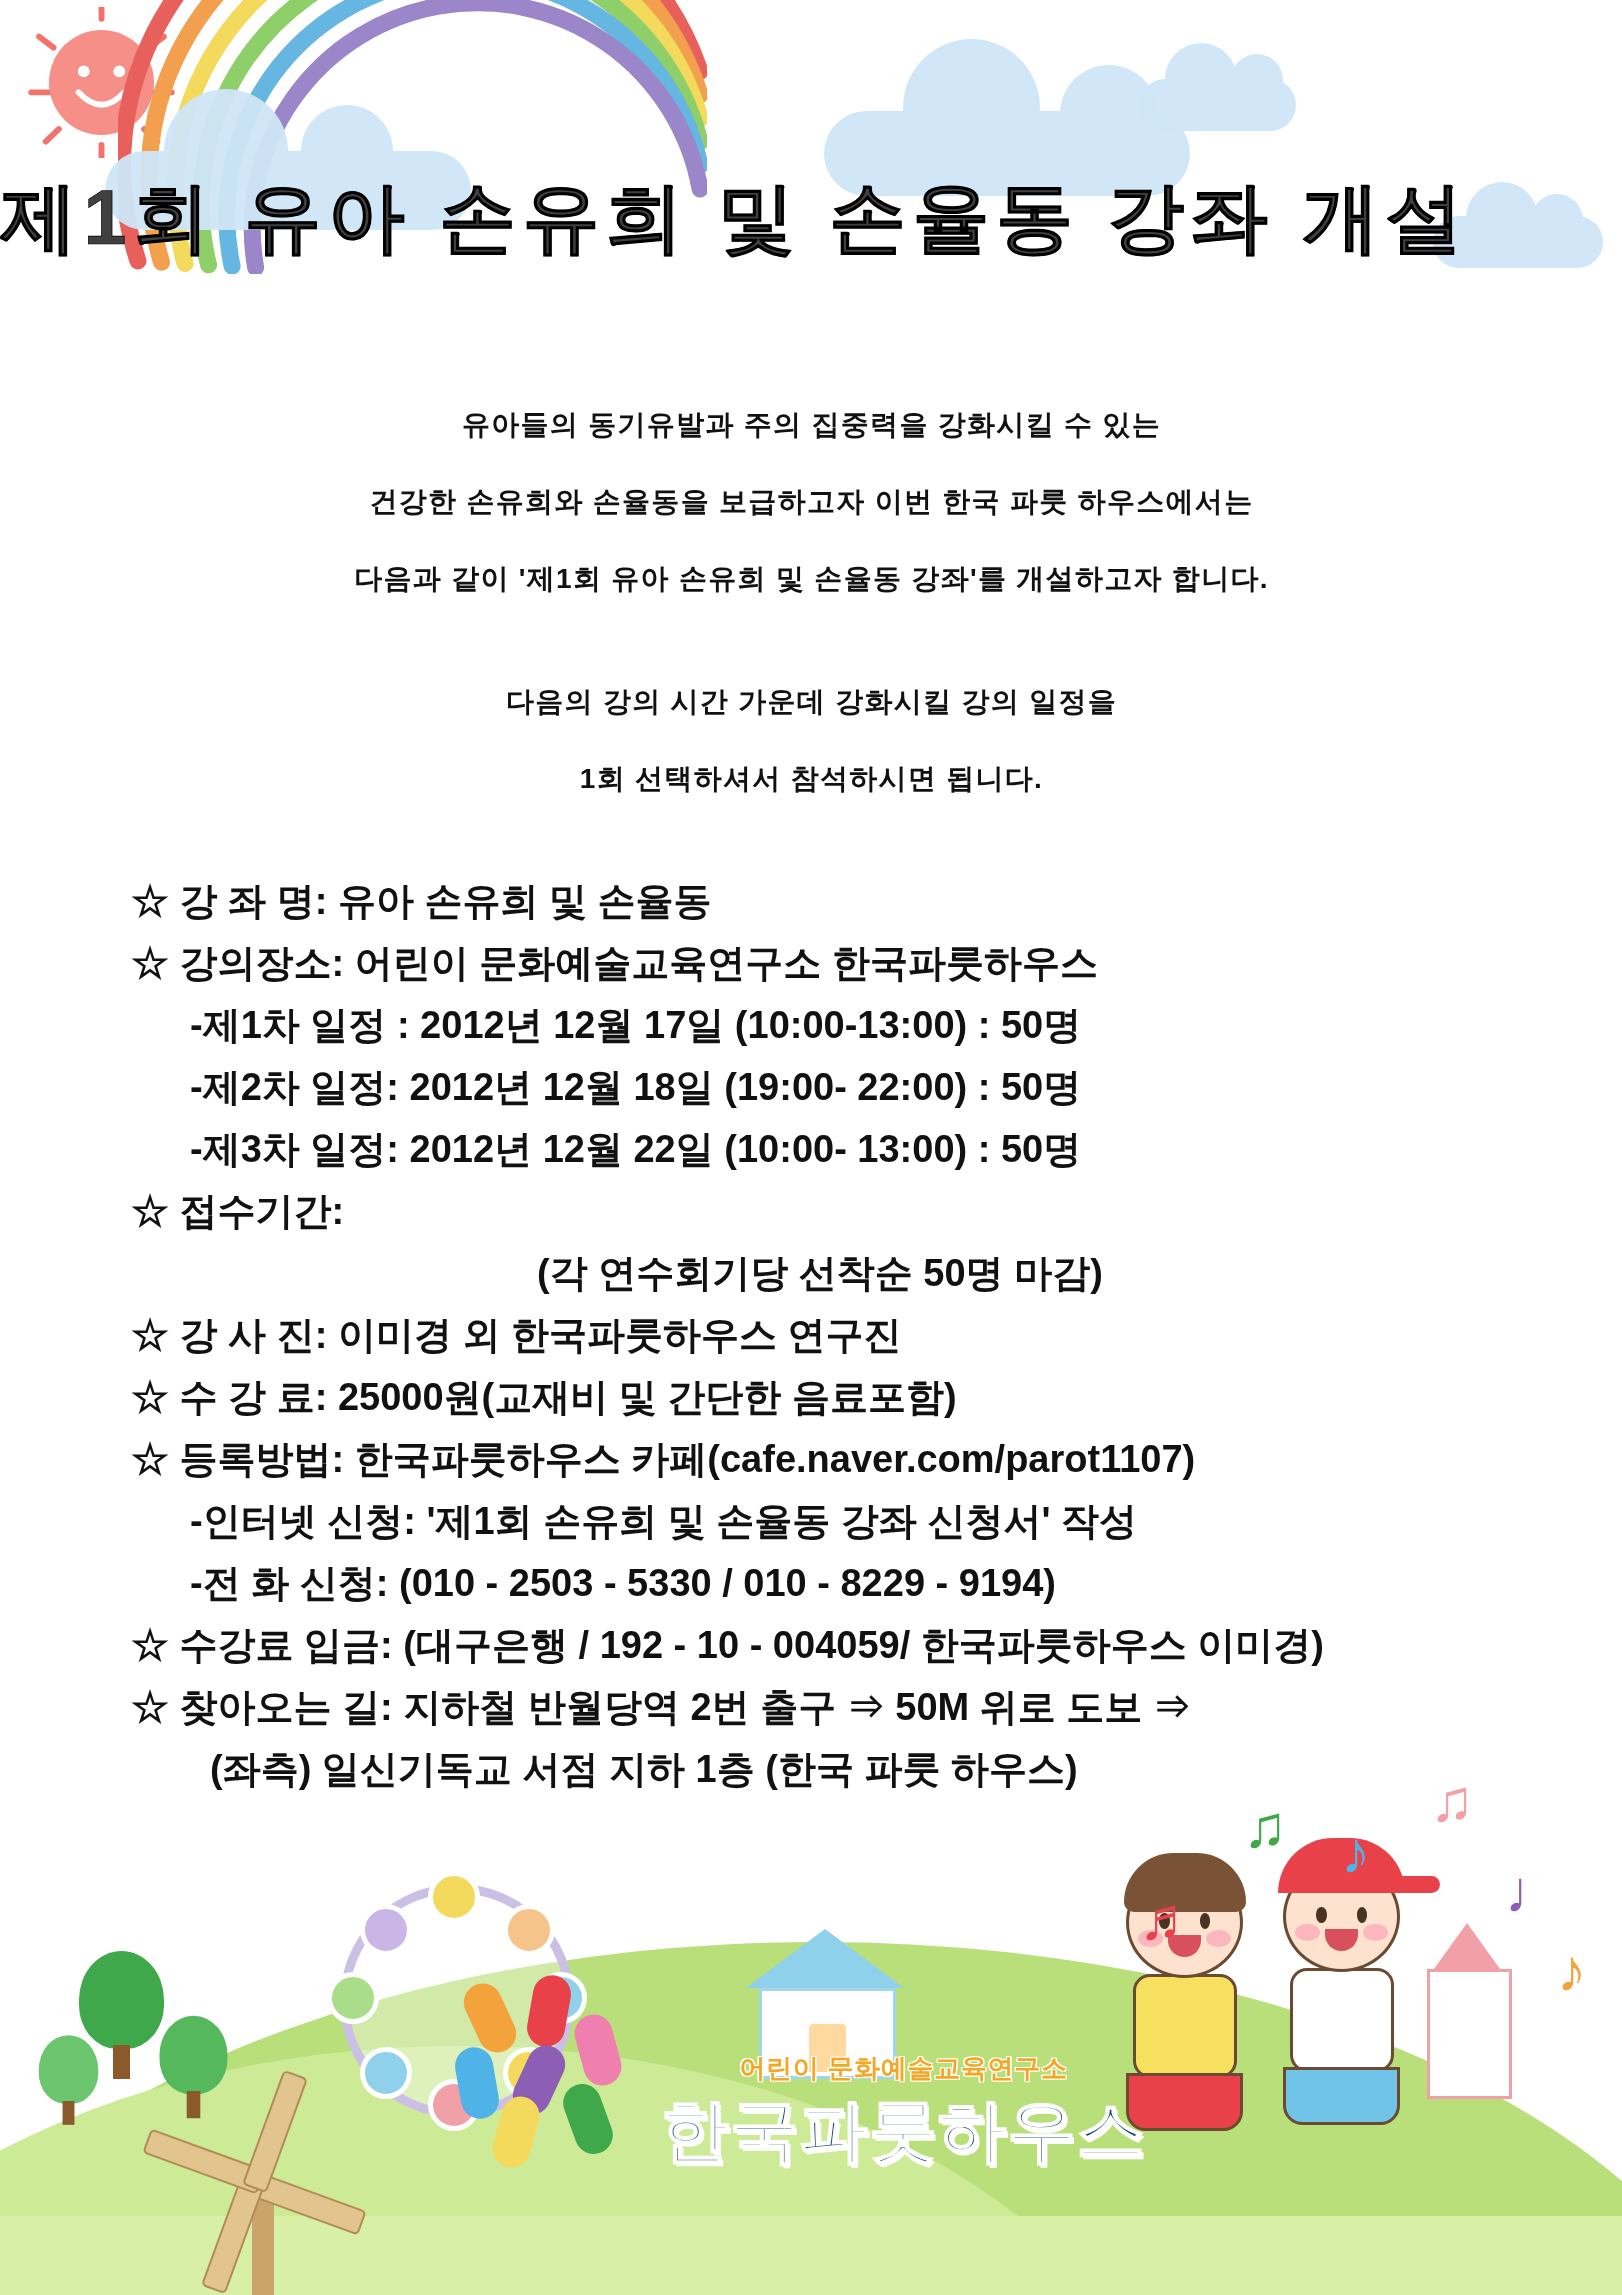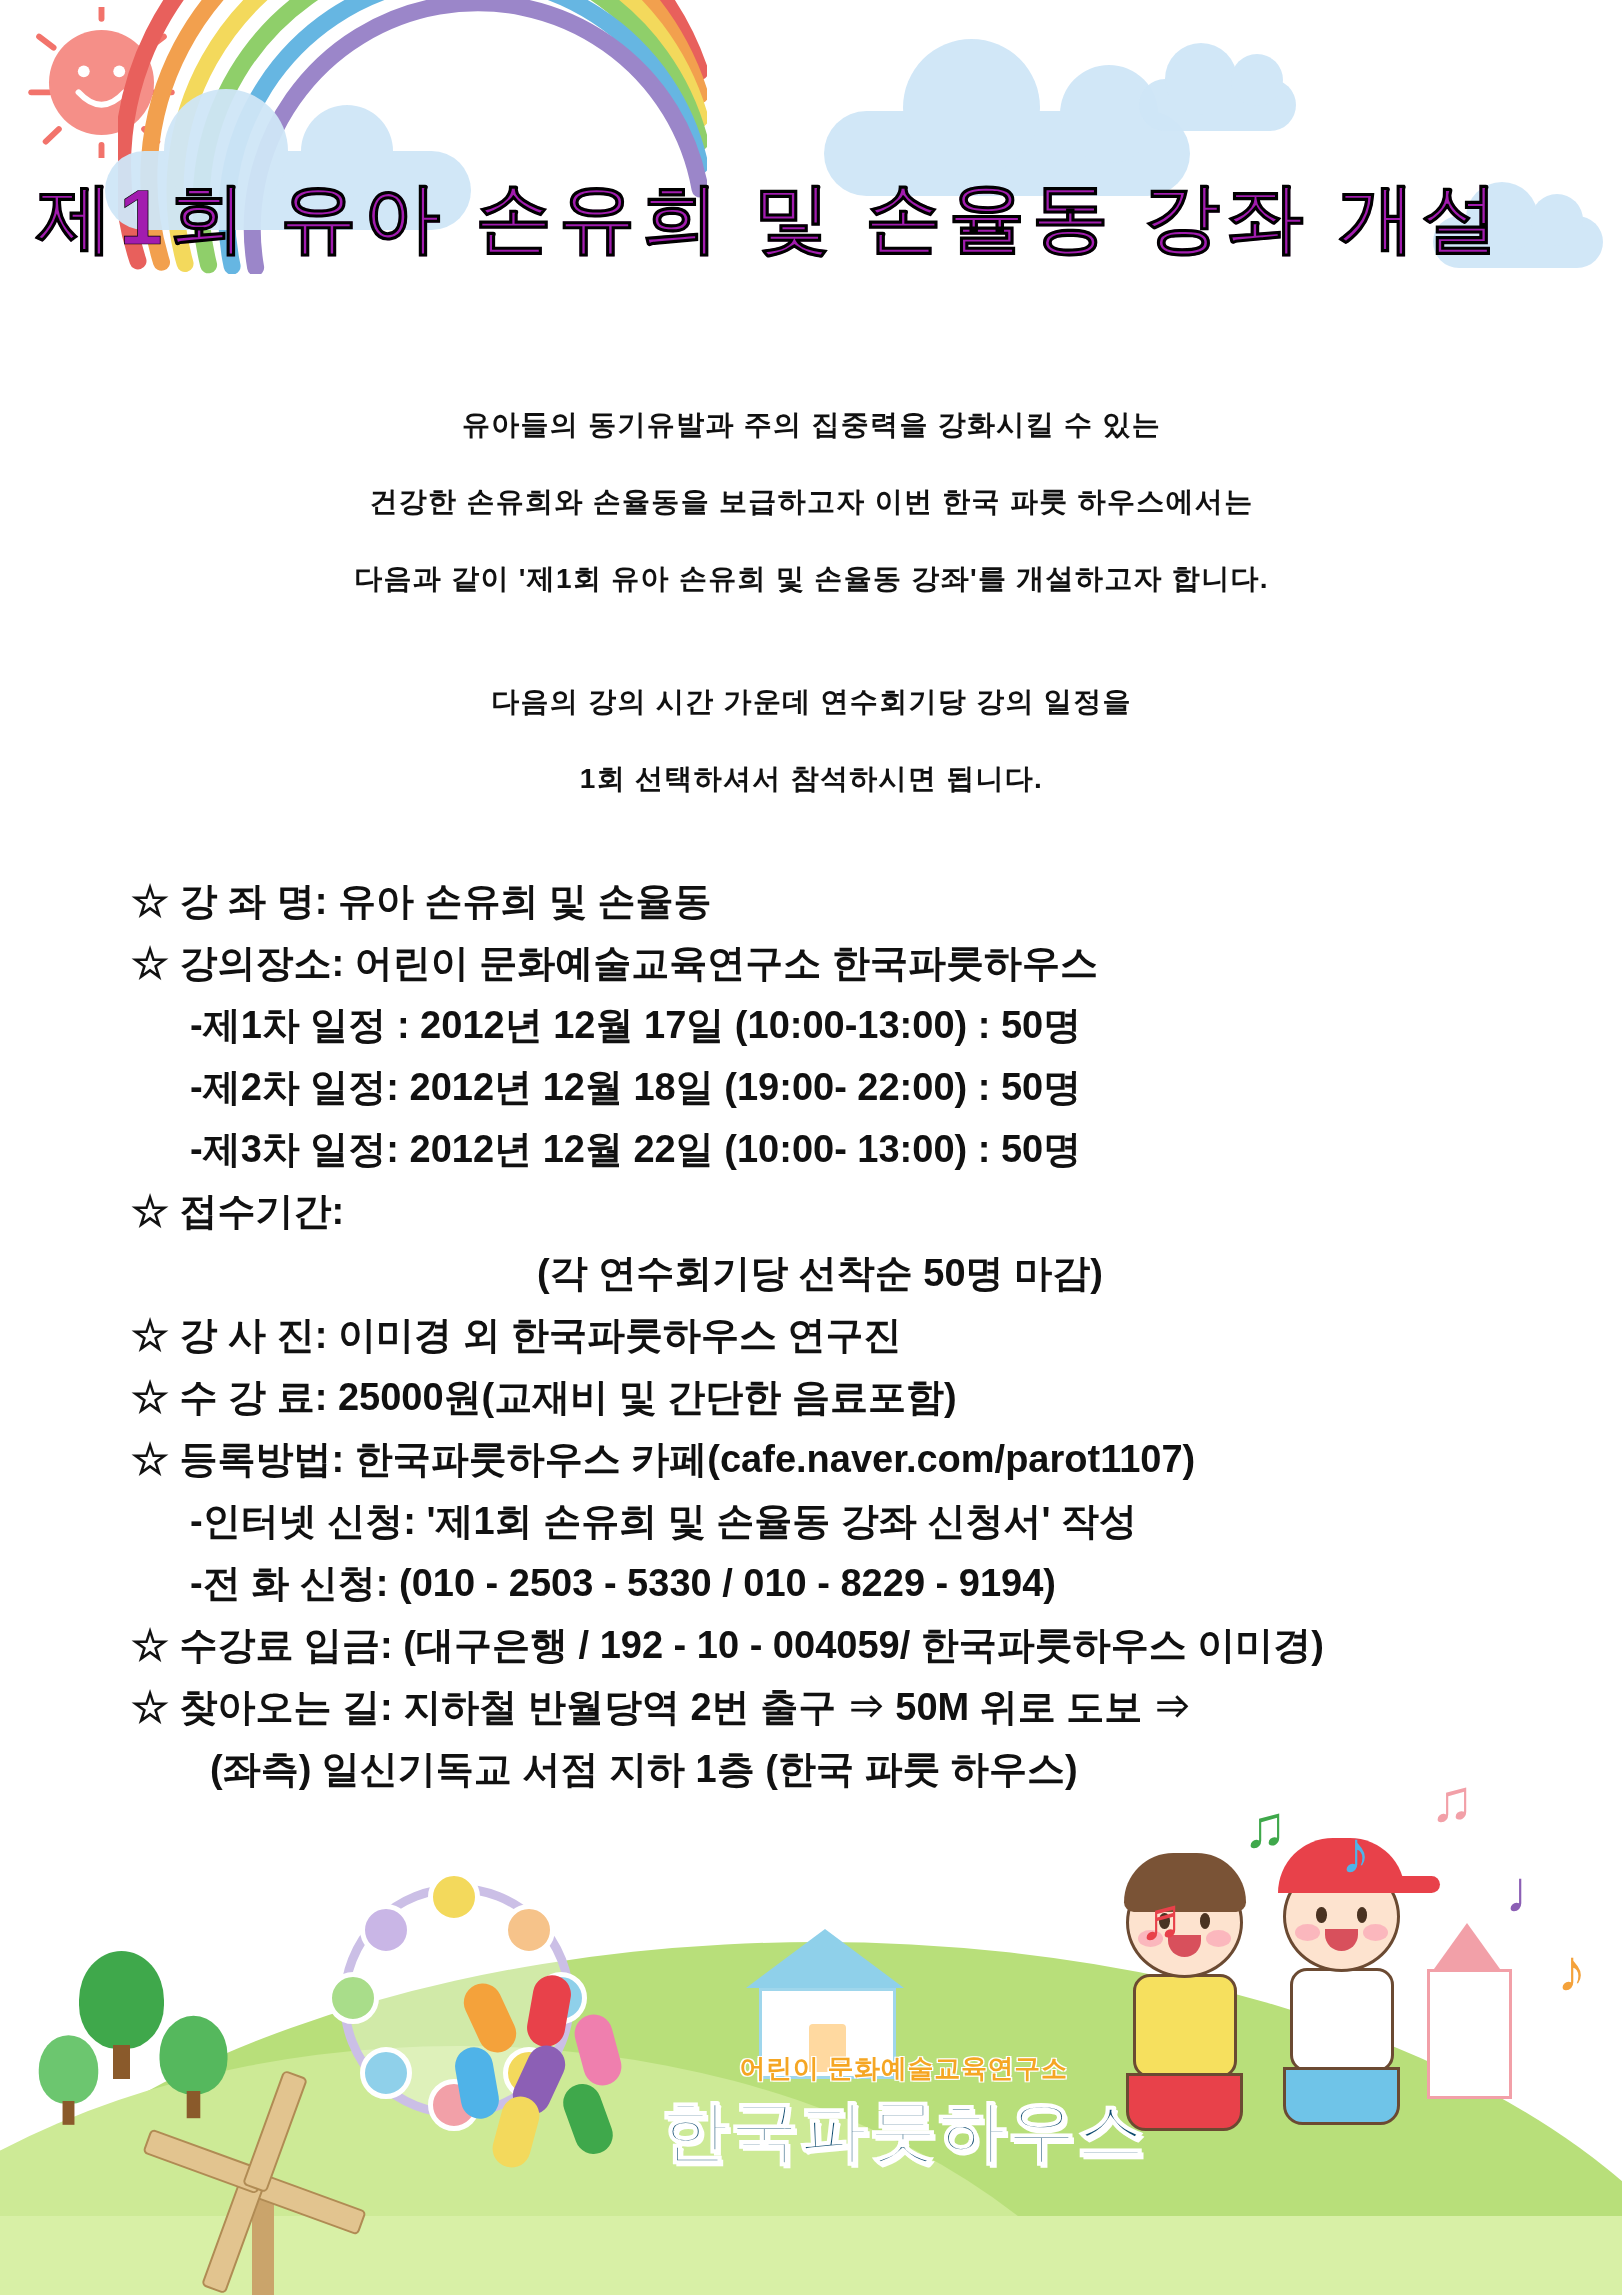--- a/index.html
+++ b/index.html
@@ -72,25 +72,24 @@
   .cloud-d { left: 1433px; top: 216px; width: 170px; height: 52px; }
   .cloud-d::before { width: 72px; height: 72px; left: 33px; top: -34px; }
   .cloud-d::after  { width: 52px;  height: 52px;  left: 98px; top: -22px; }
 
   
   .title {
     position: absolute;
     top: 167px;
     left: 0;
     width: 1541px;
-    text-align: center;
     font-size: 77px;
     font-weight: bold;
     letter-spacing: 6.5px;
-    color: #a21caf;
+    color: #404040;
     -webkit-text-stroke: 0.7px #000;
     z-index: 5;
   }
 
   
   .intro {
     position: absolute;
     top: 386px;
     left: 0;
     width: 1623px;
@@ -424,21 +423,21 @@
   <div class="cloud cloud-d"></div>
 </div>
 
 <div class="title">제1회 유아 손유희 및 손율동 강좌 개설</div>
 
 <div class="intro">
   <div>유아들의 동기유발과 주의 집중력을 강화시킬 수 있는</div>
   <div>건강한 손유희와 손율동을 보급하고자 이번 한국 파룻 하우스에서는</div>
   <div>다음과 같이 '제1회 유아 손유희 및 손율동 강좌'를 개설하고자 합니다.</div>
   <span class="gap"></span>
-  <div>다음의 강의 시간 가운데 연수회기당 강의 일정을</div>
+  <div>다음의 강의 시간 가운데 강화시킬 강의 일정을</div>
   <div>1회 선택하셔서 참석하시면 됩니다.</div>
 </div>
 
 <div class="details">
   <div class="line"><span class="star">☆</span> <span>강 좌 명: 유아 손유희 및 손율동</span></div>
   <div class="line"><span class="star">☆</span> <span>강의장소: 어린이 문화예술교육연구소 한국파룻하우스</span></div>
   <div class="line indent-1"><span>-제1차 일정 : 2012년 12월 17일 (10:00-13:00) : 50명</span></div>
   <div class="line indent-1"><span>-제2차 일정: 2012년 12월 18일 (19:00- 22:00) : 50명</span></div>
   <div class="line indent-1"><span>-제3차 일정: 2012년 12월 22일 (10:00- 13:00) : 50명</span></div>
   <div class="line"><span class="star">☆</span> <span>접수기간:</span></div>

